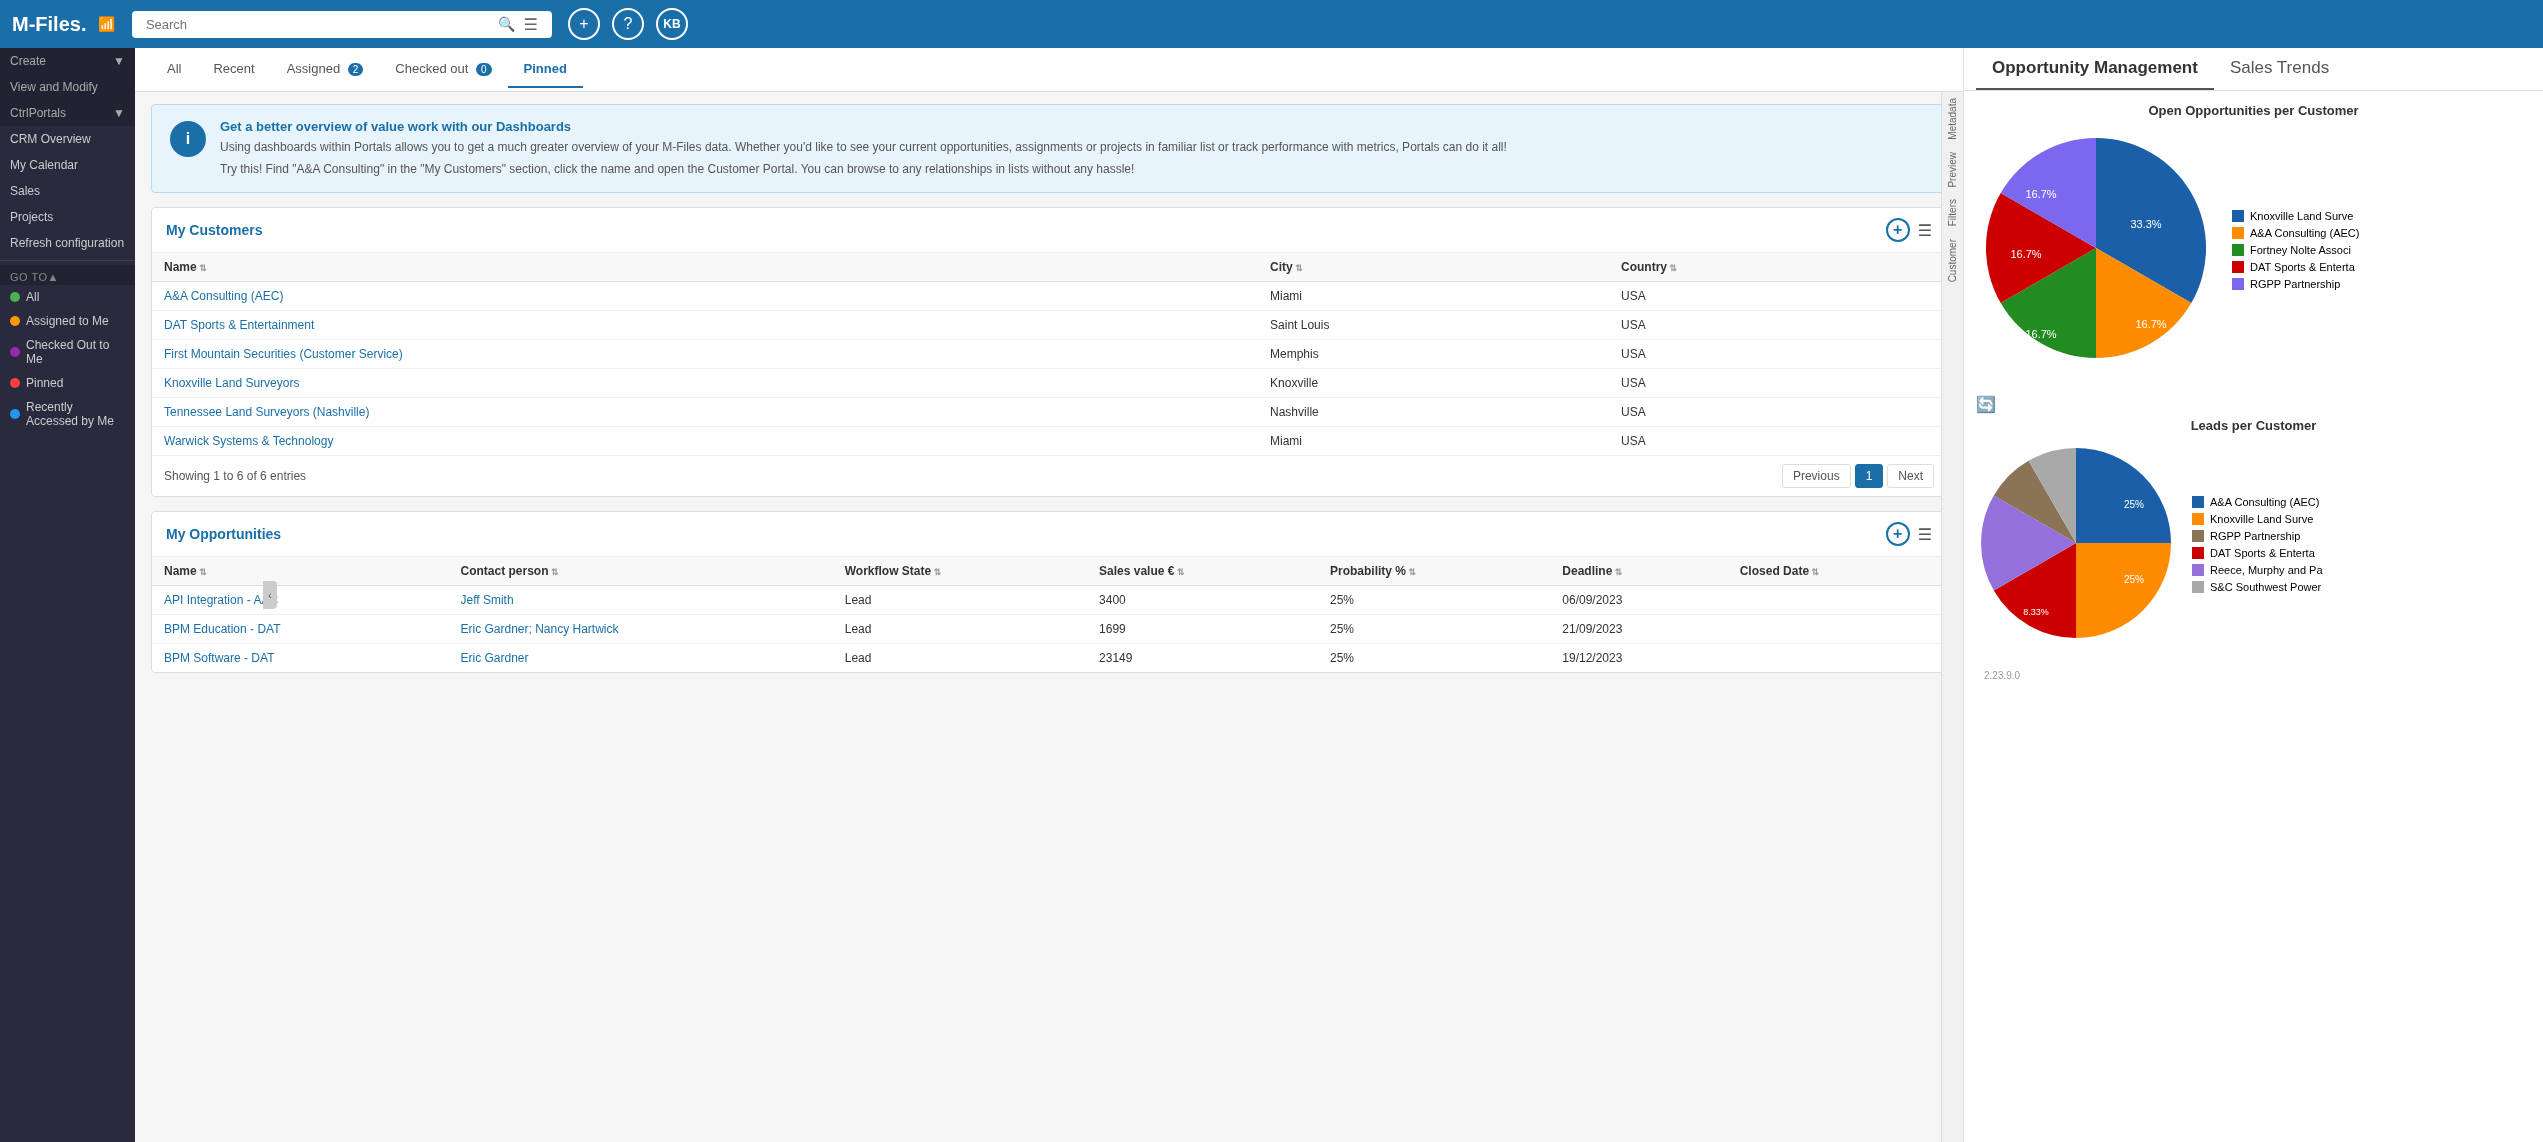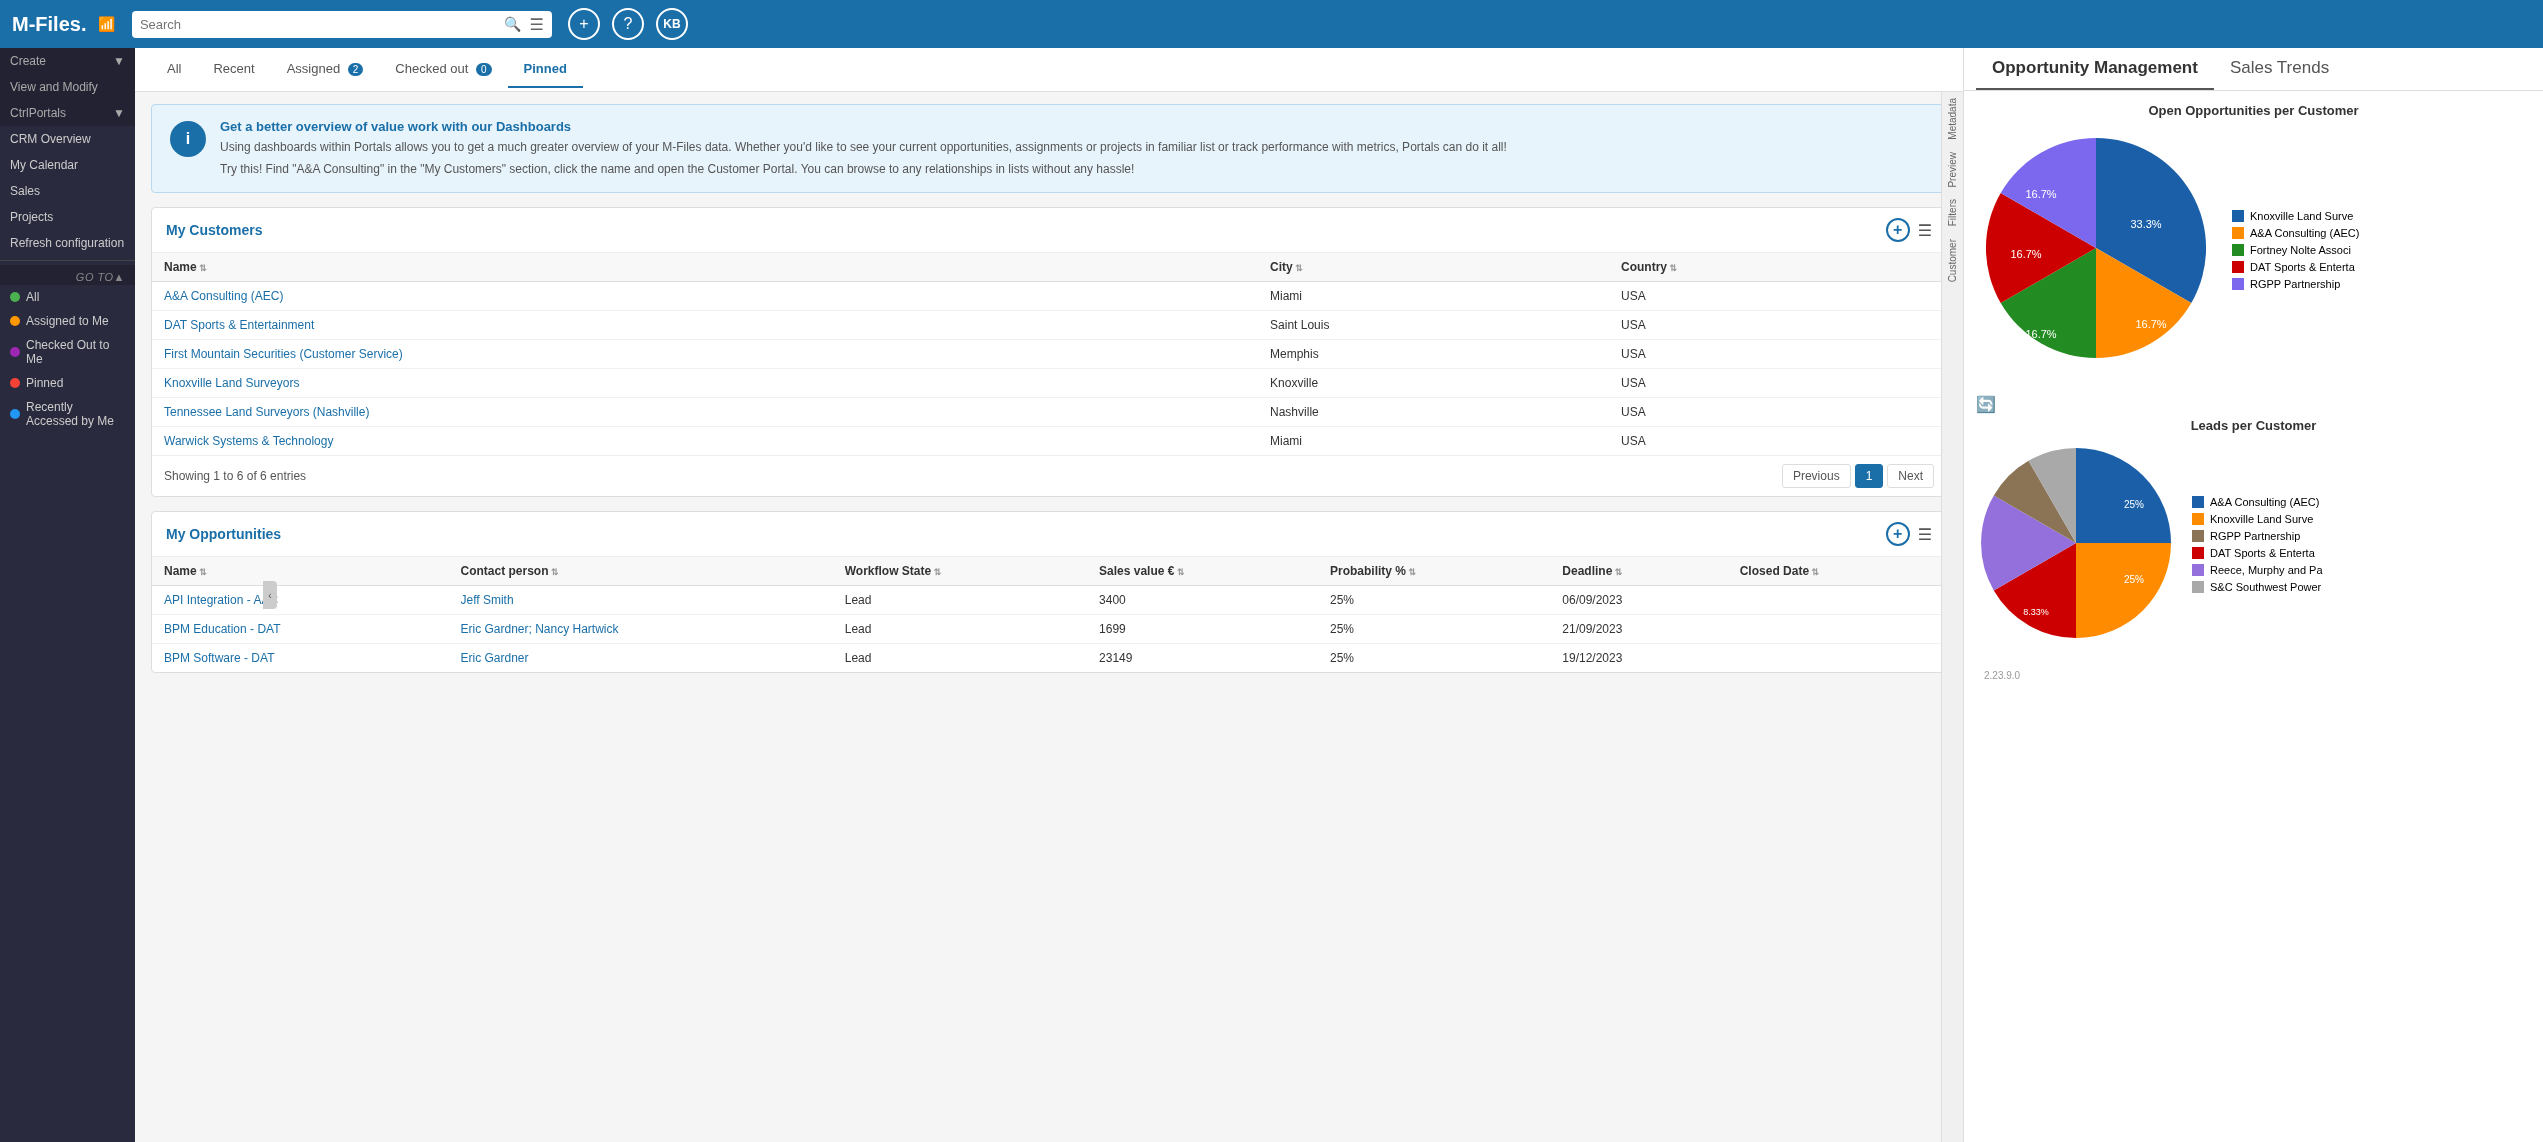--- a/index.html
+++ b/index.html
@@ -28,21 +28,21 @@
     .breadcrumb {
       color: white;
       font-size: 13px;
       flex: 1;
     }
     .search-bar {
       display: flex;
       align-items: center;
       background: white;
       border-radius: 4px;
-      padding: 4px 8px;
+      padding: 4px 14px;
       width: 420px;
       gap: 8px;
     }
     .search-bar input {
       border: none;
       outline: none;
       font-size: 13px;
       flex: 1;
       color: #333;
     }
@@ -105,23 +105,22 @@
       margin: 4px 0;
     }
     .sidebar-group-label {
       padding: 6px 10px 2px 10px;
       font-size: 11px;
       color: #888;
       text-transform: uppercase;
       letter-spacing: 0.5px;
       background: #222233;
       display: flex;
-      justify-content: flex-end;
-      align-items: center;
-      font-style: italic;
+      justify-content: flex-start;
+      align-items: center;
     }
     .sidebar-nav-item {
       display: flex;
       align-items: center;
       gap: 6px;
       padding: 5px 10px;
       font-size: 12px;
       color: #ccc;
       cursor: pointer;
     }

